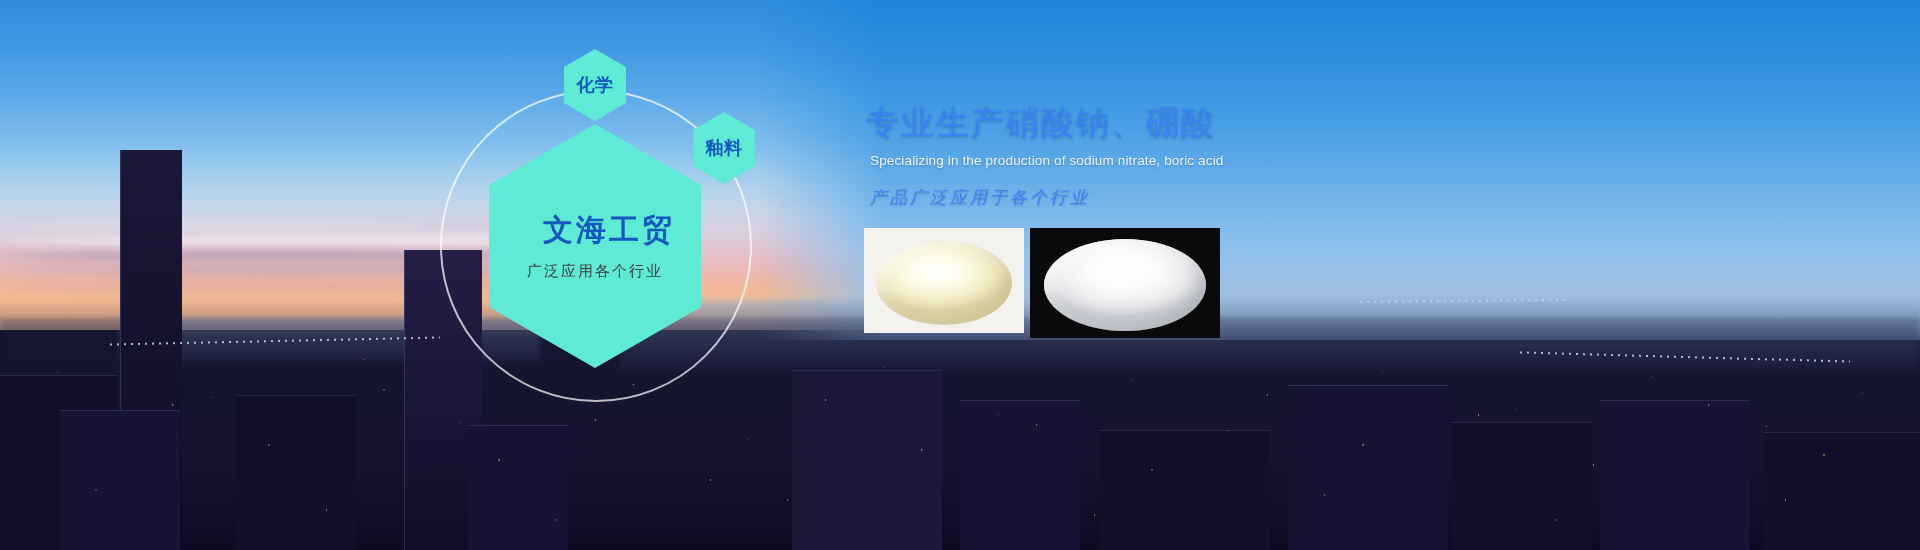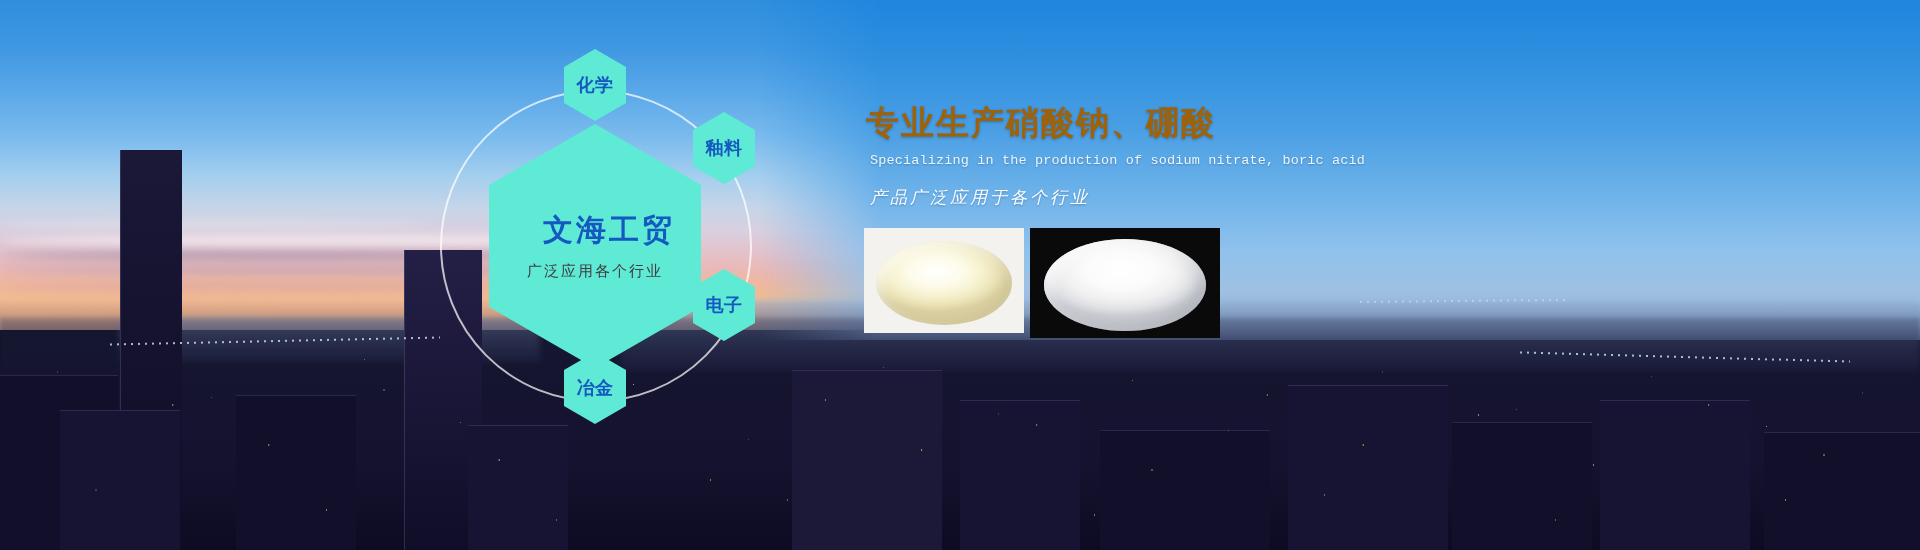--- a/index.html
+++ b/index.html
@@ -151,29 +151,29 @@
   .hex-center .brand{
     font-size:30px;font-weight:bold;color:#1558c0;letter-spacing:3px;line-height:1;margin-left:28px;
   }
   .hex-center .slogan{
     font-size:15px;color:#3e3e3e;letter-spacing:2px;line-height:1;margin-top:12px;
   }
 
   
   .copy{position:absolute;left:866px;top:104px;width:720px;}
   .headline{
-    font-size:33px;font-weight:bold;color:#a16207;letter-spacing:2px;
+    font-size:33px;font-weight:normal;color:#3b82f6;letter-spacing:2px;
     line-height:1.18;margin:0;text-shadow:0 1px 3px rgba(0,40,90,.35);
   }
   .subline{
     font-size:13.5px;color:#eef5fb;letter-spacing:.15px;margin:9px 0 5px 4px;
-    line-height:1.3;text-shadow:0 1px 2px rgba(0,40,90,.3);font-family:Liberation Mono, monospace;
+    line-height:1.3;text-shadow:0 1px 2px rgba(0,40,90,.3);
   }
   .tagline{
-    font-size:17px;color:#ffffff;letter-spacing:3px;margin:19px 0 0 4px;
+    font-size:17px;color:#3b82f6;letter-spacing:3px;margin:19px 0 0 4px;
     font-style:italic;font-family:"Liberation Serif","DejaVu Serif",serif;
     line-height:1.2;text-shadow:0 1px 2px rgba(0,40,90,.3);
   }
 
   
   .photo{position:absolute;overflow:hidden;}
   .photo-1{left:864px;top:228px;width:160px;height:105px;background:#f3f2ef;}
   .photo-2{left:1030px;top:228px;width:190px;height:110px;background:#0a0a0a;}
   .pile{
     position:absolute;left:50%;top:52%;transform:translate(-50%,-50%);
@@ -259,26 +259,20 @@
       <span class="brand">文海工贸</span>
       <span class="slogan">广泛应用各个行业</span>
     </div>
 
     <div class="hex hex-sm" style="left:564px;top:49px;">
       <span class="lbl">化学</span>
     </div>
     <div class="hex hex-sm" style="left:693px;top:112px;">
       <span class="lbl">釉料</span>
     </div>
-    <div class="hex hex-sm" style="left:693px;top:269px;">
-      <span class="lbl">电子</span>
-    </div>
-    <div class="hex hex-sm" style="left:564px;top:352px;">
-      <span class="lbl">冶金</span>
-    </div>
   </div>
 
   <div class="copy">
     <h1 class="headline">专业生产硝酸钠、硼酸</h1>
     <p class="subline">Specializing in the production of sodium nitrate, boric acid</p>
     <p class="tagline">产品广泛应用于各个行业</p>
   </div>
 
   <div class="photo photo-1">
     <div class="pile pile-1">

